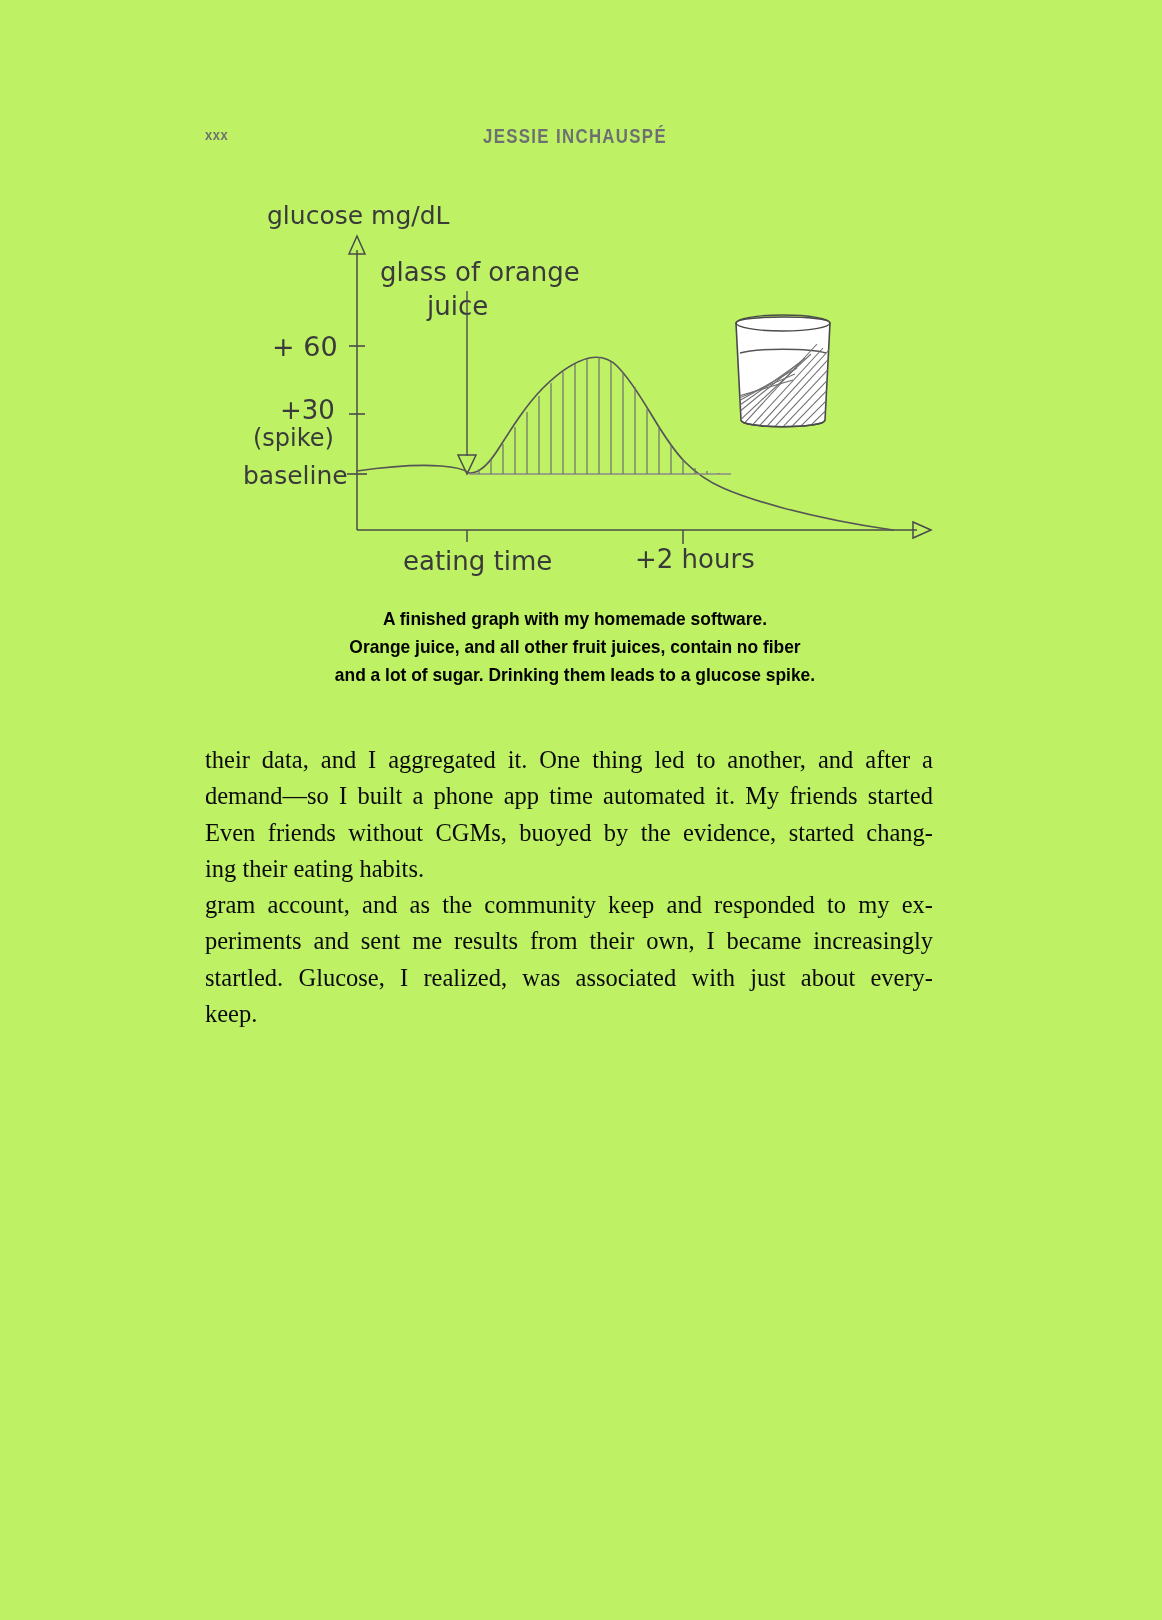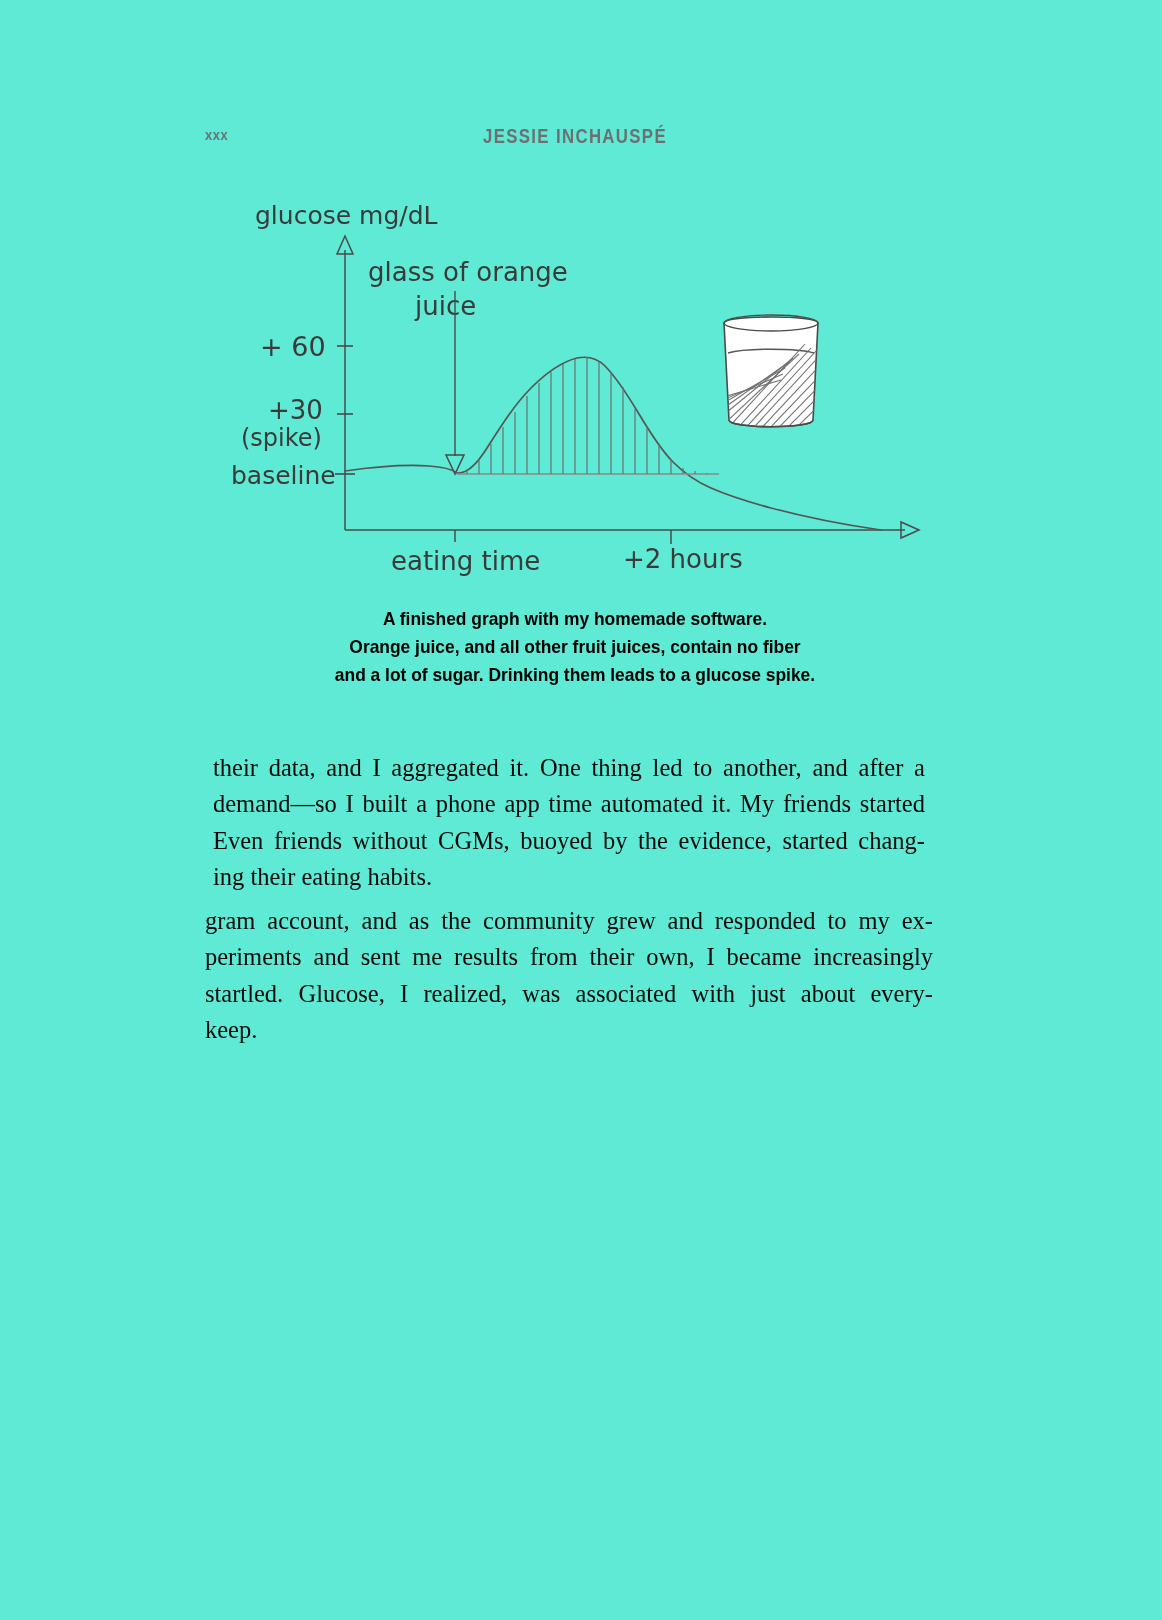--- a/index.html
+++ b/index.html
@@ -12,21 +12,21 @@
     height: 1620px;
     position: relative;
     font-family: "Liberation Serif", serif;
     color: #111111;
     overflow: hidden;
   }
 
   .page {
     position: absolute;
     inset: 0;
-    background: #5eead4;
+    background: #bef264;
   }
 
   
   .running-head {
     position: absolute;
     left: 205px;
     top: 126px;
     width: 740px;
     height: 26px;
   }
@@ -52,21 +52,21 @@
     font-weight: bold;
     font-size: 20px;
     letter-spacing: 1.6px;
     color: #6d6f72;
     transform: scaleX(0.84);
   }
 
   
   .figure {
     position: absolute;
-    left: 205px;
+    left: 217px;
     top: 178px;
     width: 740px;
     height: 420px;
   }
   .figure svg { display: block; }
 
   .hand-text {
     font-family: "DejaVu Sans", sans-serif;
     fill: #3a3a3a;
   }
@@ -224,27 +224,27 @@
     </svg>
   </div>
 
   <div class="caption">
     <div>A finished graph with my homemade software.</div>
     <div>Orange juice, and all other fruit juices, contain no fiber</div>
     <div>and a lot of sugar. Drinking them leads to a glucose spike.</div>
   </div>
 
   <div class="body-text">
-    <p style="margin:8px">
+    <p style="margin:0">
       <span class="body-line justify">their data, and I aggregated it. One thing led to another, and after a</span>
       <span class="body-line justify">demand—so I built a phone app time automated it. My friends started</span>
       <span class="body-line justify">Even friends without CGMs, buoyed by the evidence, started chang-</span>
       <span class="body-line">ing their eating habits.</span>
     </p>
     <p style="margin:0">
-      <span class="body-line justify">gram account, and as the community grew and responded to my ex-</span>
+      <span class="body-line justify">gram account, and as the community keep and responded to my ex-</span>
       <span class="body-line justify">periments and sent me results from their own, I became increasingly</span>
       <span class="body-line justify">startled. Glucose, I realized, was associated with just about every-</span>
       <span class="body-line">keep.</span>
     </p>
   </div>
 
 </div>
 
 </body></html>

